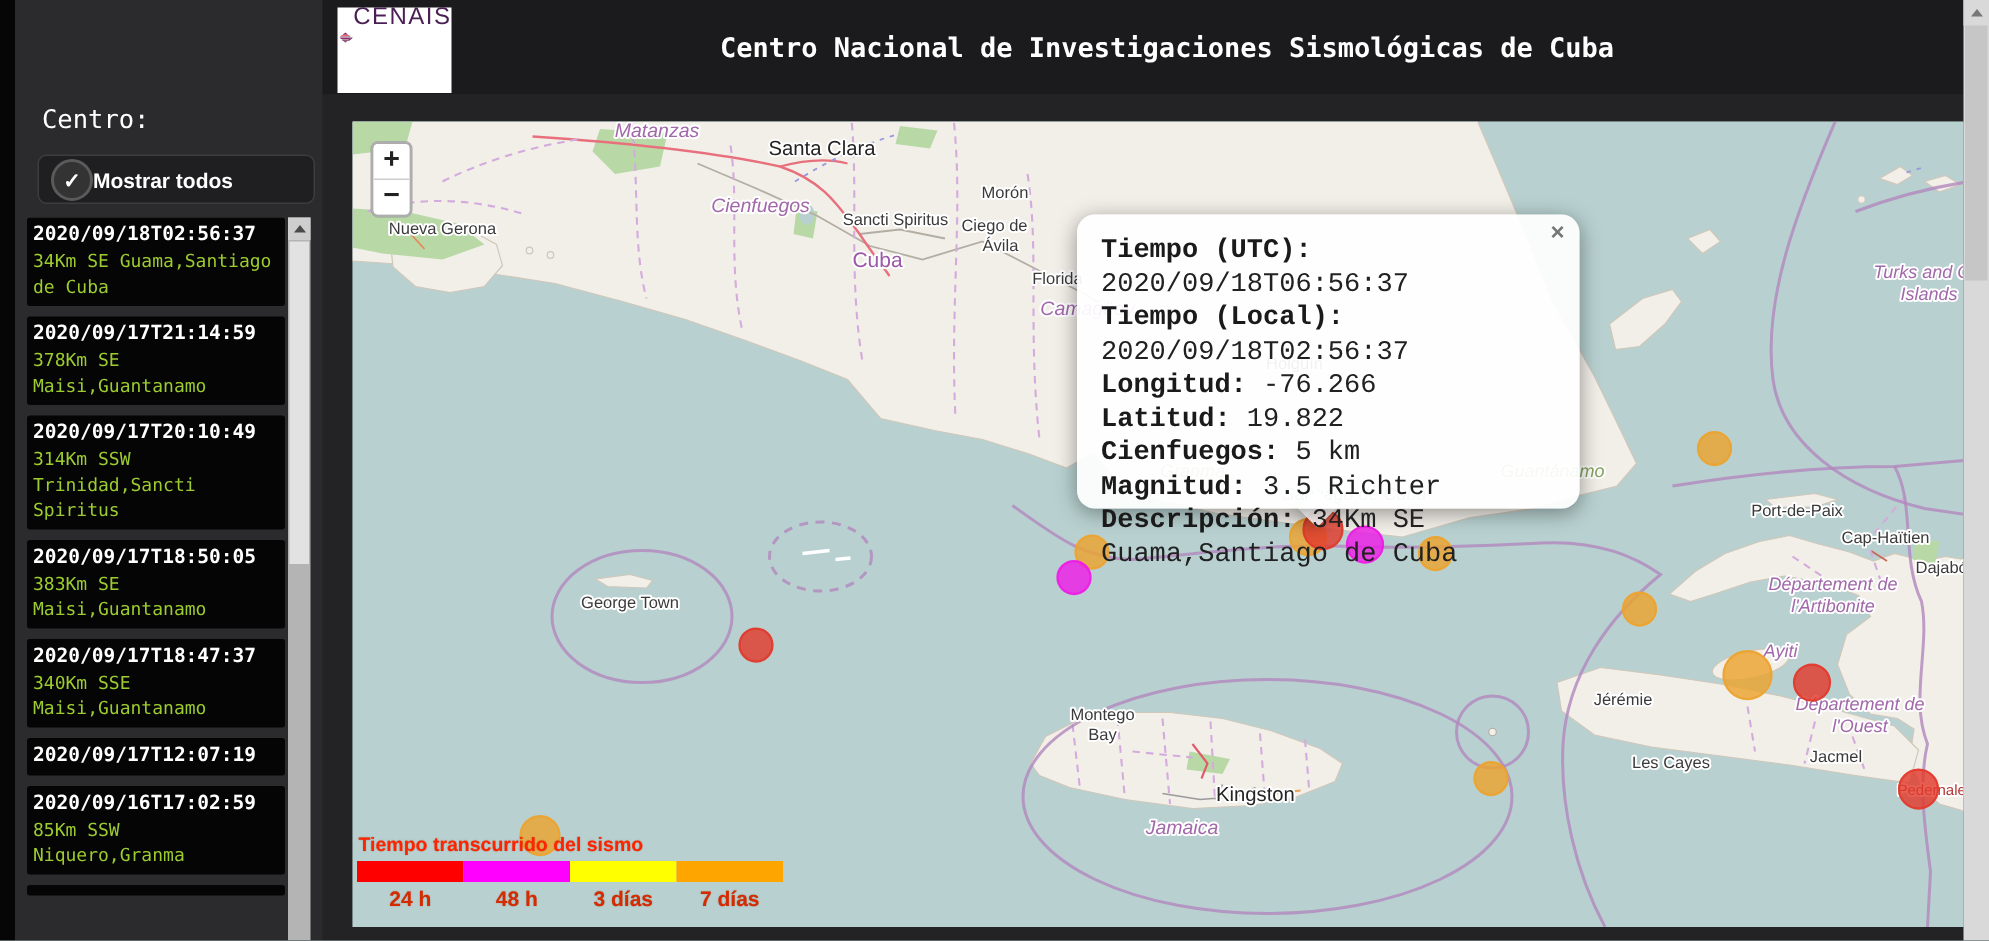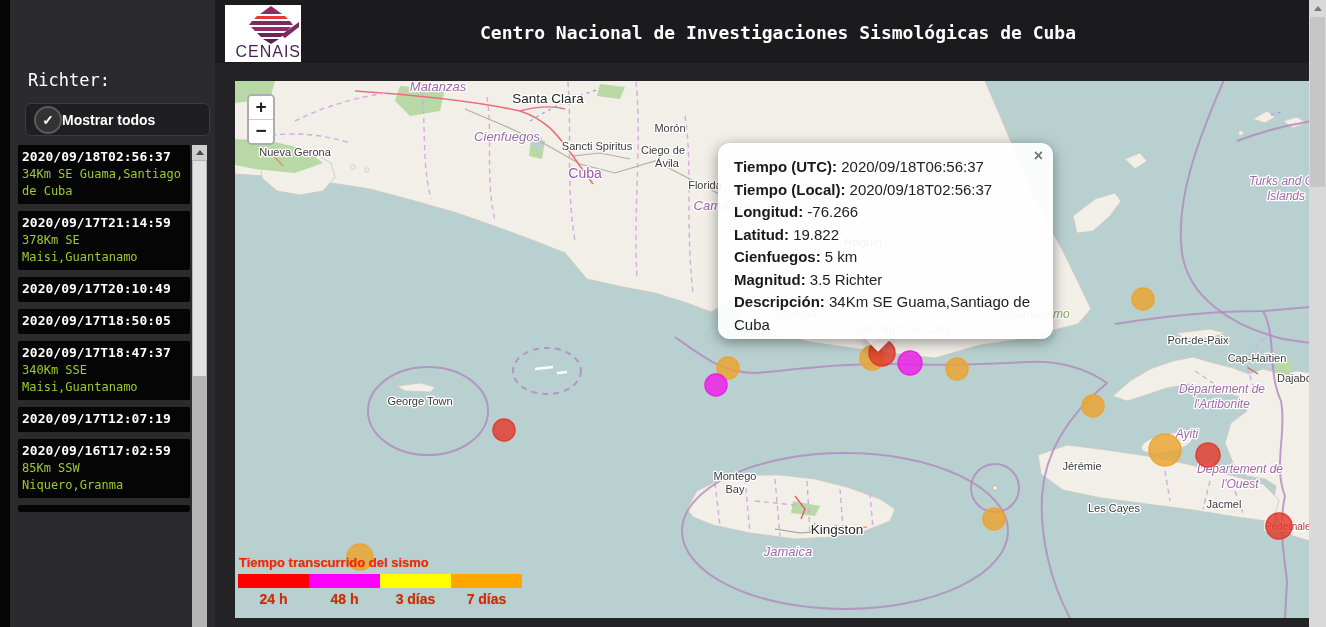--- a/index.html
+++ b/index.html
@@ -24,21 +24,21 @@
   .ev-loc{color:#9ccc2f;font:12px/17px "DejaVu Sans Mono",monospace;}
   
   .sb-scroll{position:absolute;top:145px;left:182px;width:15px;height:482px;background:#b4b4b4;}
   .sb-scroll .arr{height:15px;background:#cecece;display:flex;align-items:center;justify-content:center;}
   .sb-scroll .arr:after{content:"";border-left:4px solid transparent;border-right:4px solid transparent;
             border-bottom:5px solid #4a4a4a;}
   .sb-scroll .thumb{position:absolute;top:16px;left:1px;width:13px;height:215px;background:#e2e2e2;}
   
   #header{position:absolute;left:215px;top:0;width:1094px;height:63px;background:#1b1b1d;}
   #logo{position:absolute;left:10px;top:5px;width:76px;height:57px;background:#fff;
-        display:flex;flex-direction:column;align-items:flex-end;justify-content:flex-start;}
+        display:flex;flex-direction:row;align-items:flex-start;justify-content:flex-start;}
   #logo .logo-text{color:#4a1f55;font-size:16px;letter-spacing:1px;line-height:14px;
         font-family:"Liberation Sans",sans-serif;}
   #header .title{position:absolute;left:0;right:0;top:22px;text-align:center;padding-left:32px;
         color:#fff;font:bold 18px "DejaVu Sans Mono",monospace;white-space:nowrap;}
   
   #content{position:absolute;left:215px;top:63px;width:1094px;height:564px;background:#232325;}
   #map{position:absolute;left:20px;top:18px;width:1074px;height:537px;background:#b8d1d0;overflow:hidden;}
   #map svg{position:absolute;left:0;top:0;}
   .mlbl{paint-order:stroke;stroke:#ffffff;stroke-width:2.6px;stroke-linejoin:round;
         font-family:"Liberation Sans",sans-serif;}
@@ -55,21 +55,21 @@
         border-radius:5px;overflow:hidden;background:#fff;}
   .zoomctl .zb{width:24px;height:23px;background:#fff;color:#222;font:bold 19px/22px "Liberation Sans",sans-serif;
         text-align:center;cursor:pointer;}
   .zoomctl .zb:first-child{border-bottom:1px solid #ccc;}
   
   .popup-tail{position:absolute;left:634px;top:249px;width:18px;height:18px;
         background:rgba(255,255,255,.93);transform:rotate(45deg);box-shadow:0 3px 10px rgba(0,0,0,.25);}
   .popup{position:absolute;left:483px;top:62px;width:335px;height:196px;box-sizing:border-box;
         background:rgba(255,255,255,.93);border-radius:12px;box-shadow:0 3px 14px rgba(0,0,0,.4);
         padding:13px 16px 10px 16px;}
-  .popup .pline{font-size:15px;line-height:22.5px;color:#212121;}
+  .popup .pline{font-size:18px;line-height:22.5px;color:#212121;font-family:Liberation Mono, monospace;}
   .popup .pline b{color:#1a1a1a;}
   .popup-close{position:absolute;top:5px;right:10px;color:#757575;font:bold 16px/16px "Liberation Sans",sans-serif;
         cursor:pointer;}
   
   .legend{position:absolute;left:3px;top:474px;width:284px;}
   .legend .ltitle{color:#ff2400;font-weight:bold;font-size:13px;margin:0 0 4px 1px;
         text-shadow:0 0 1px rgba(130,40,0,.45);}
   .legend .lbar{display:flex;height:14px;}
   .legend .lbar div{width:71px;height:14px;}
   .legend .llabels{display:flex;}
@@ -81,42 +81,44 @@
   #page-scroll .arr:after{content:"";border-left:4px solid transparent;border-right:4px solid transparent;
         border-bottom:5px solid #787878;}
   #page-scroll .thumb{position:absolute;top:17px;left:1px;width:15px;height:170px;background:#c6c6c6;}
 </style>
 </head>
 <body>
 
 <div id="left-strip"></div>
 
 <div id="sidebar">
-  <div class="sb-title">Richter:</div>
+  <div class="sb-title">Centro:</div>
   <div class="show-all">
     <span class="chk">✓</span>
     <span class="lbl">Mostrar todos</span>
   </div>
   <div id="event-list">
   <div class="ev">
     <div class="ev-time">2020/09/18T02:56:37</div>
     <div class="ev-loc">34Km SE Guama,Santiago de Cuba</div>
   </div>
 
   <div class="ev">
     <div class="ev-time">2020/09/17T21:14:59</div>
     <div class="ev-loc">378Km SE Maisi,Guantanamo</div>
   </div>
 
   <div class="ev">
     <div class="ev-time">2020/09/17T20:10:49</div>
+    <div class="ev-loc">314Km SSW Trinidad,Sancti Spiritus</div>
   </div>
 
   <div class="ev">
     <div class="ev-time">2020/09/17T18:50:05</div>
+    <div class="ev-loc">383Km SE Maisi,Guantanamo</div>
   </div>
 
   <div class="ev">
     <div class="ev-time">2020/09/17T18:47:37</div>
     <div class="ev-loc">340Km SSE Maisi,Guantanamo</div>
   </div>
 
   <div class="ev">
     <div class="ev-time">2020/09/17T12:07:19</div>
   </div>

